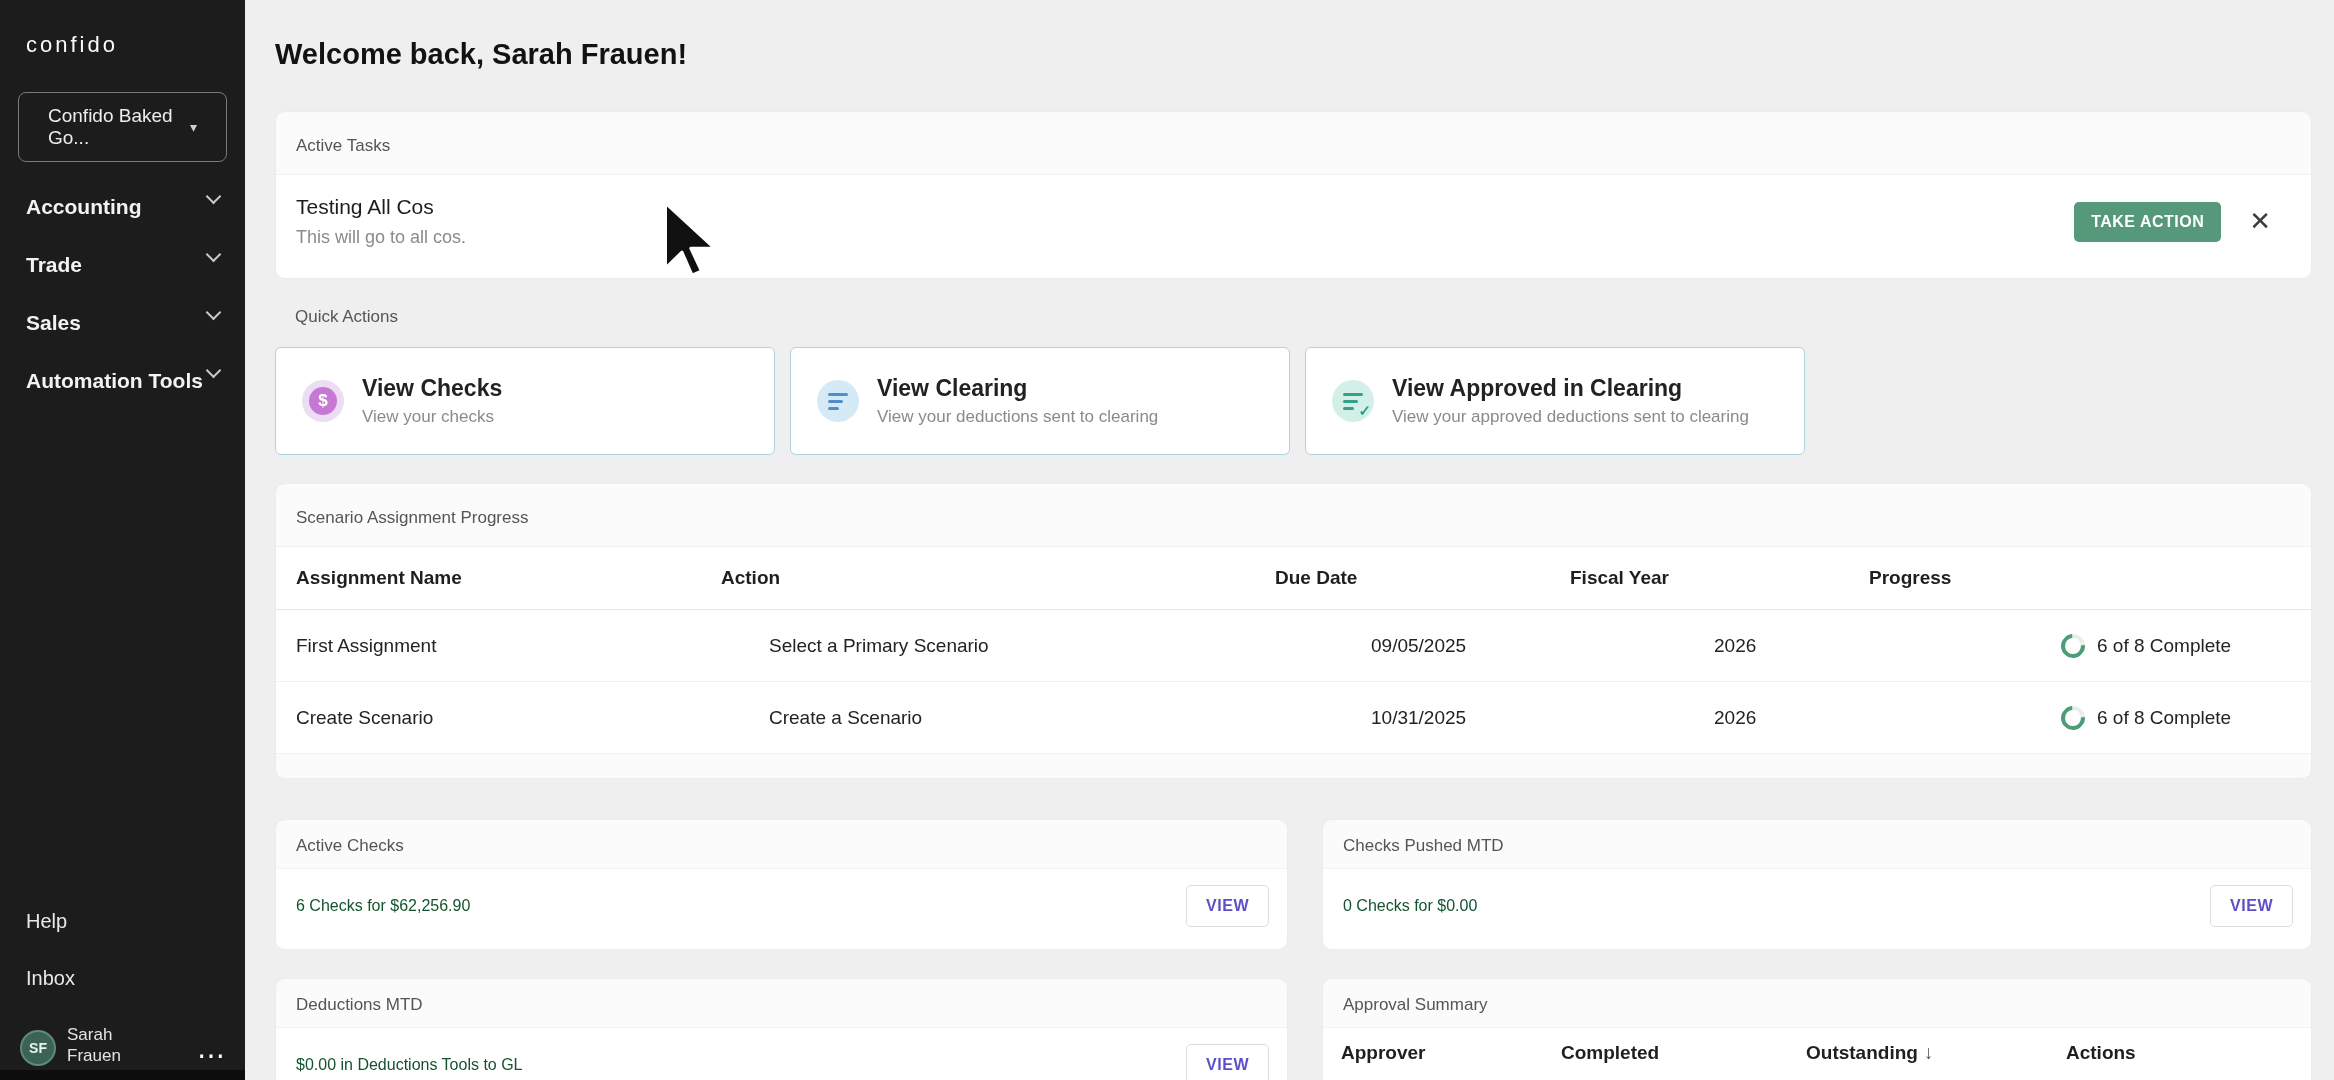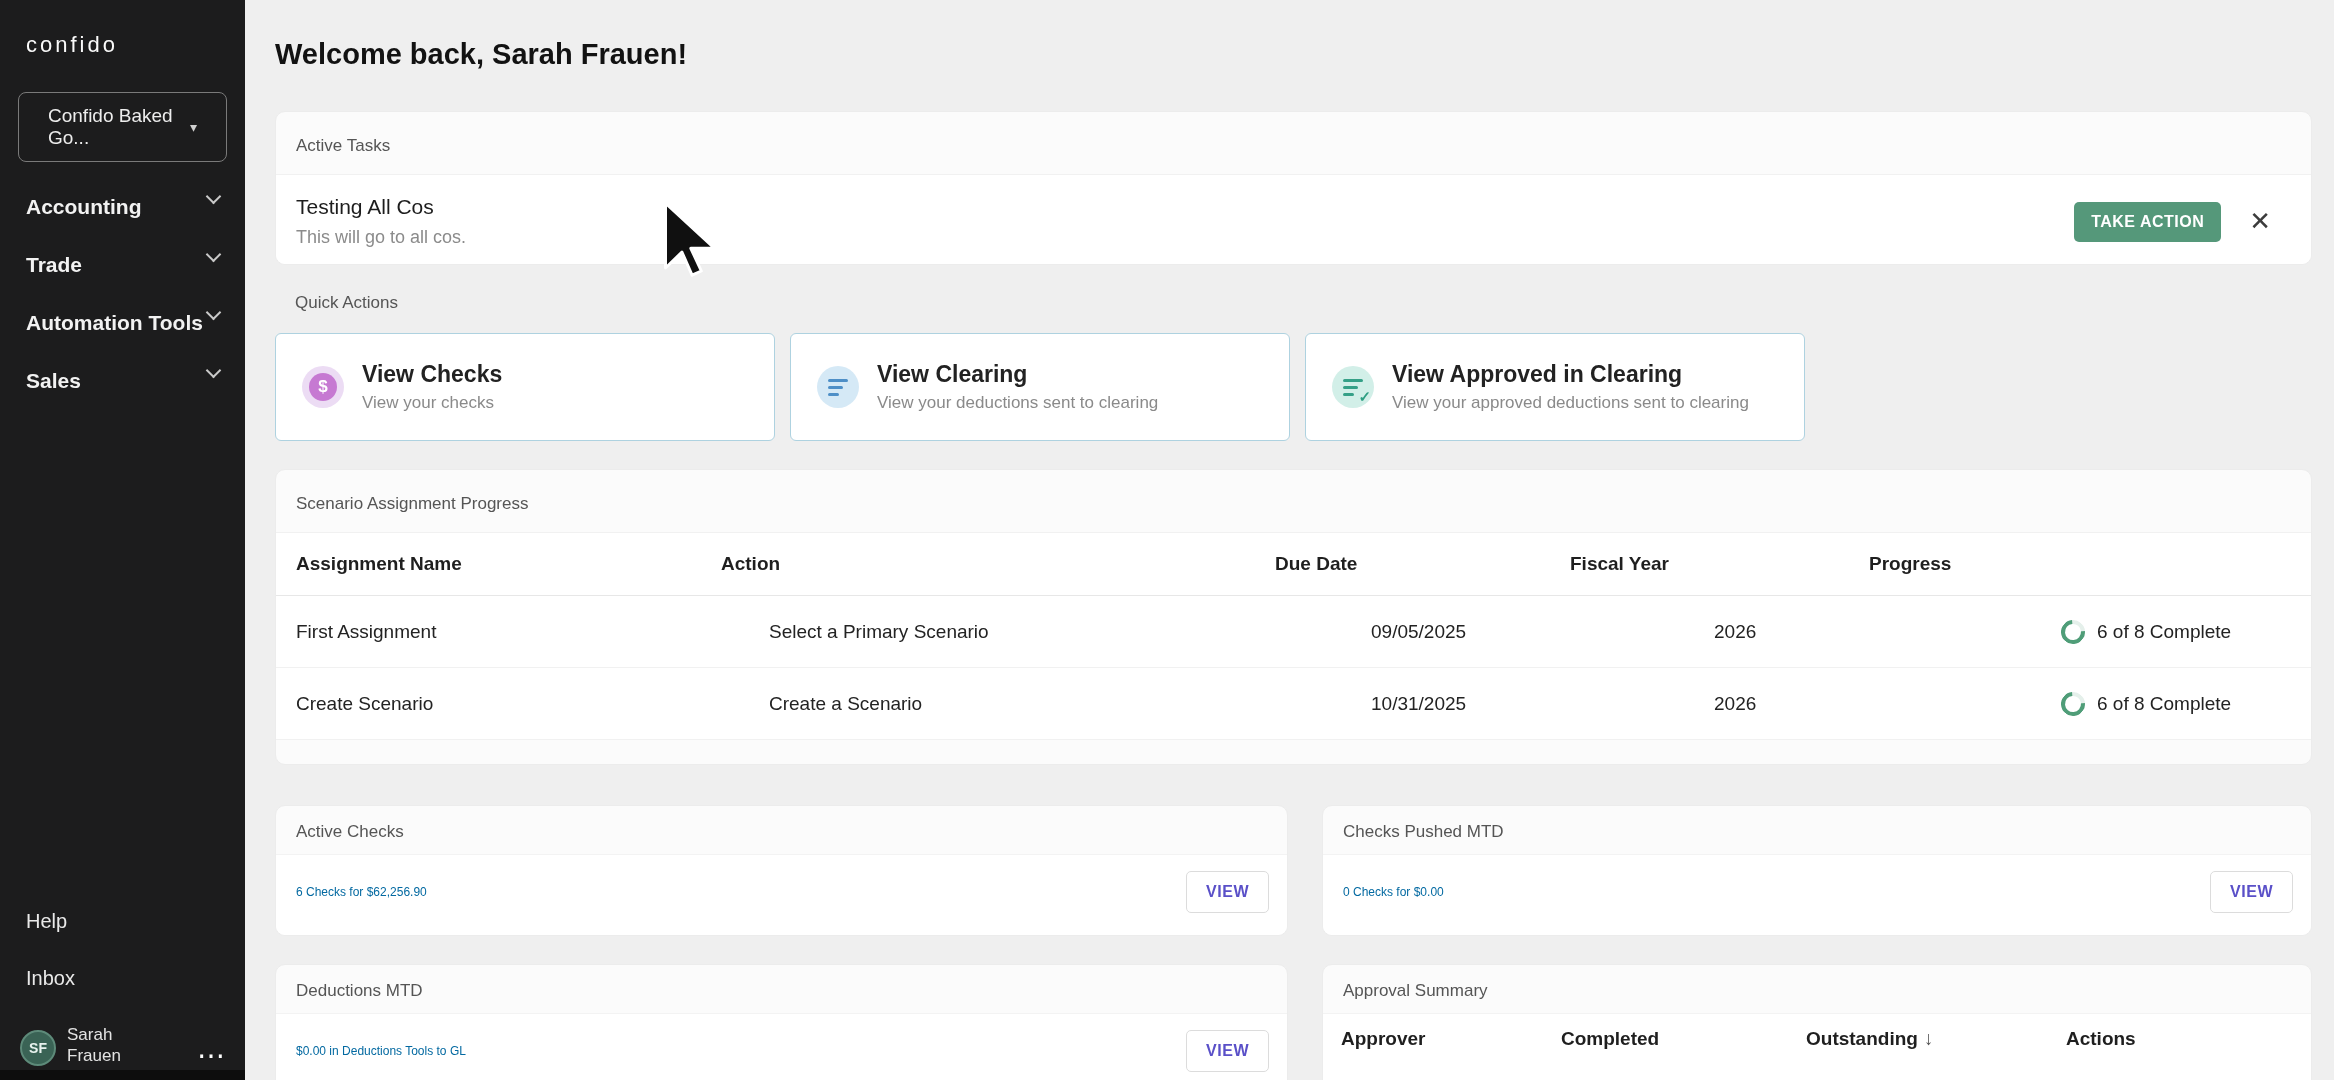--- a/index.html
+++ b/index.html
@@ -33,21 +33,21 @@
   
   .main { flex:1; padding:30px 22px 0 30px; position:relative; }
   h1.page-title { font-size:29px; font-weight:700; color:#121212; margin:8px 0 40px; }
 
   .card { background:#fbfbfb; border:1px solid #ececec; border-radius:10px; overflow:hidden; }
   .card-label { padding:24px 20px 18px; font-size:17px; color:#555; }
 
   
   .at-card { margin-bottom:28px; }
   .task-row { background:#fff; border-top:1px solid #f1f1f1; display:flex;
-    align-items:center; padding:20px 26px 16px 20px; }
+    align-items:center; padding:20px 26px 30px 20px; }
   .task-info { flex:1; }
   .task-title { font-size:21px; color:#1d1d1d; margin-bottom:8px; }
   .task-sub { font-size:18px; color:#8b8b8b; }
   .take-action { background:#55987a; color:#fff; border:none; border-radius:5px;
     font-size:16px; font-weight:700; letter-spacing:.5px; padding:11px 17px;
     cursor:pointer; margin-right:28px; font-family:inherit; }
   .close-x { font-size:26px; color:#3c3c3c; cursor:pointer; margin-right:14px; }
 
   
   .section-label { font-size:17px; color:#555; margin:0 0 20px 20px; }
@@ -80,21 +80,21 @@
   .s-data { height:72px; font-size:19px; color:#232323; border-bottom:1px solid #f1f1f1;gap:48px; }
   .progress-cell { display:flex; align-items:center; gap:12px; }
   .spinner { width:24px; height:24px; border-radius:50%; border:4px solid #4f9d78;
     border-top-color:rgba(79,157,120,.15); transform:rotate(40deg); }
 
   
   .bottom-grid { display:grid; grid-template-columns:1013px 990px; column-gap:34px; row-gap:28px; }
   .sum-card .card-label { padding:16px 20px 12px; }
   .sum-body { background:#fff; border-top:1px solid #f3f3f3; display:flex;
     align-items:center; justify-content:space-between; padding:16px 18px 22px 20px; }
-  .sum-value { font-size:12px; color:#0369a1; }
+  .sum-value { font-size:16px; color:#14532d; }
   .view-btn { background:#fff; border:1px solid #dcdcdc; color:#5a50c8; font-weight:700;
     font-size:16px; letter-spacing:.5px; padding:11px 19px; border-radius:5px;
     cursor:pointer; font-family:inherit; }
   .row2 { height:170px; }
   .ap-head { display:grid; grid-template-columns:220px 245px 260px 1fr; padding:14px 18px 0;
     background:#fff; border-top:1px solid #f3f3f3; font-weight:700; font-size:19px;
     color:#1f1f1f; height:80px; }
   .ap-head .hdr { display:flex; align-items:flex-start; gap:6px; }
   .sort-arrow { color:#555; font-weight:400; }
   .ded-body { padding-bottom:40px; }
@@ -118,25 +118,25 @@
     <nav class="nav">
       <div class="nav-item">
         <span>Accounting</span>
         <span class="chev"></span>
       </div>
       <div class="nav-item">
         <span>Trade</span>
         <span class="chev"></span>
       </div>
       <div class="nav-item">
+        <span>Sales</span>
+        <span class="chev"></span>
+      </div>
+      <div class="nav-item">
         <span>Automation Tools</span>
-        <span class="chev"></span>
-      </div>
-      <div class="nav-item">
-        <span>Sales</span>
         <span class="chev"></span>
       </div>
     </nav>
 
     <div class="sidebar-footer">
       <div class="foot-link">Help</div>
       <div class="foot-link">Inbox</div>
       <div class="user-row">
         <div class="avatar">SF</div>
         <div class="user-name">

